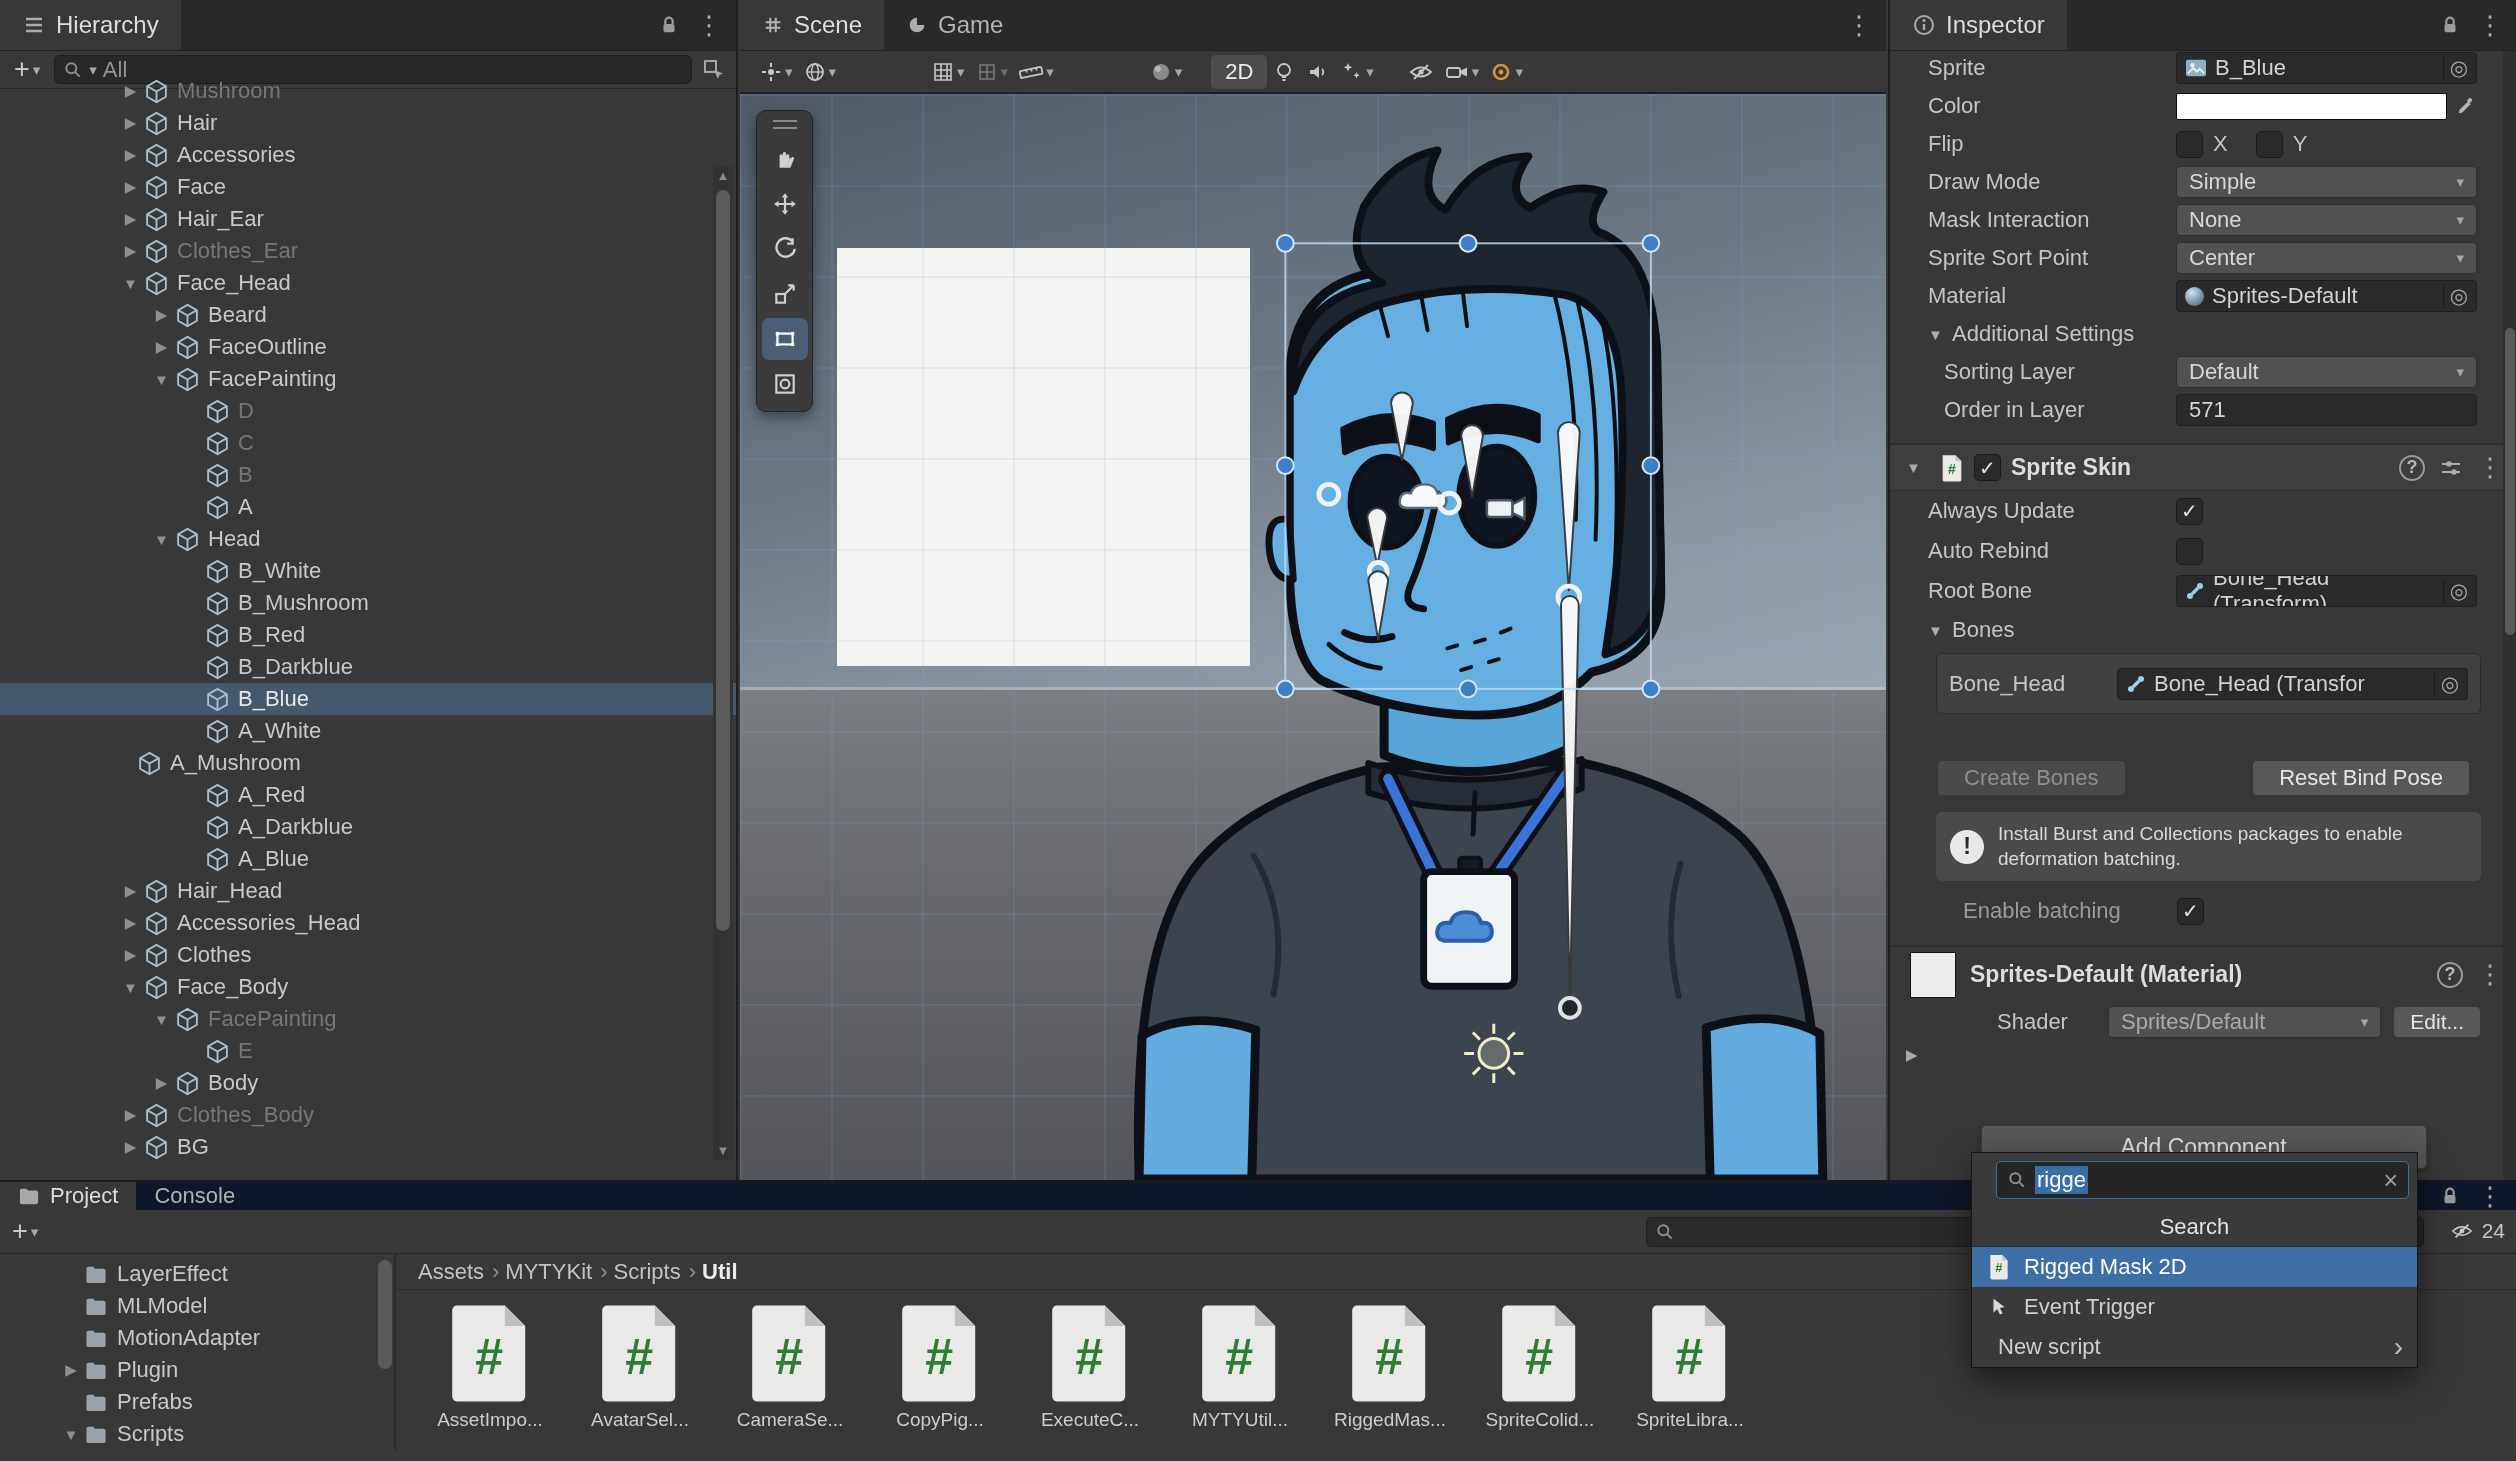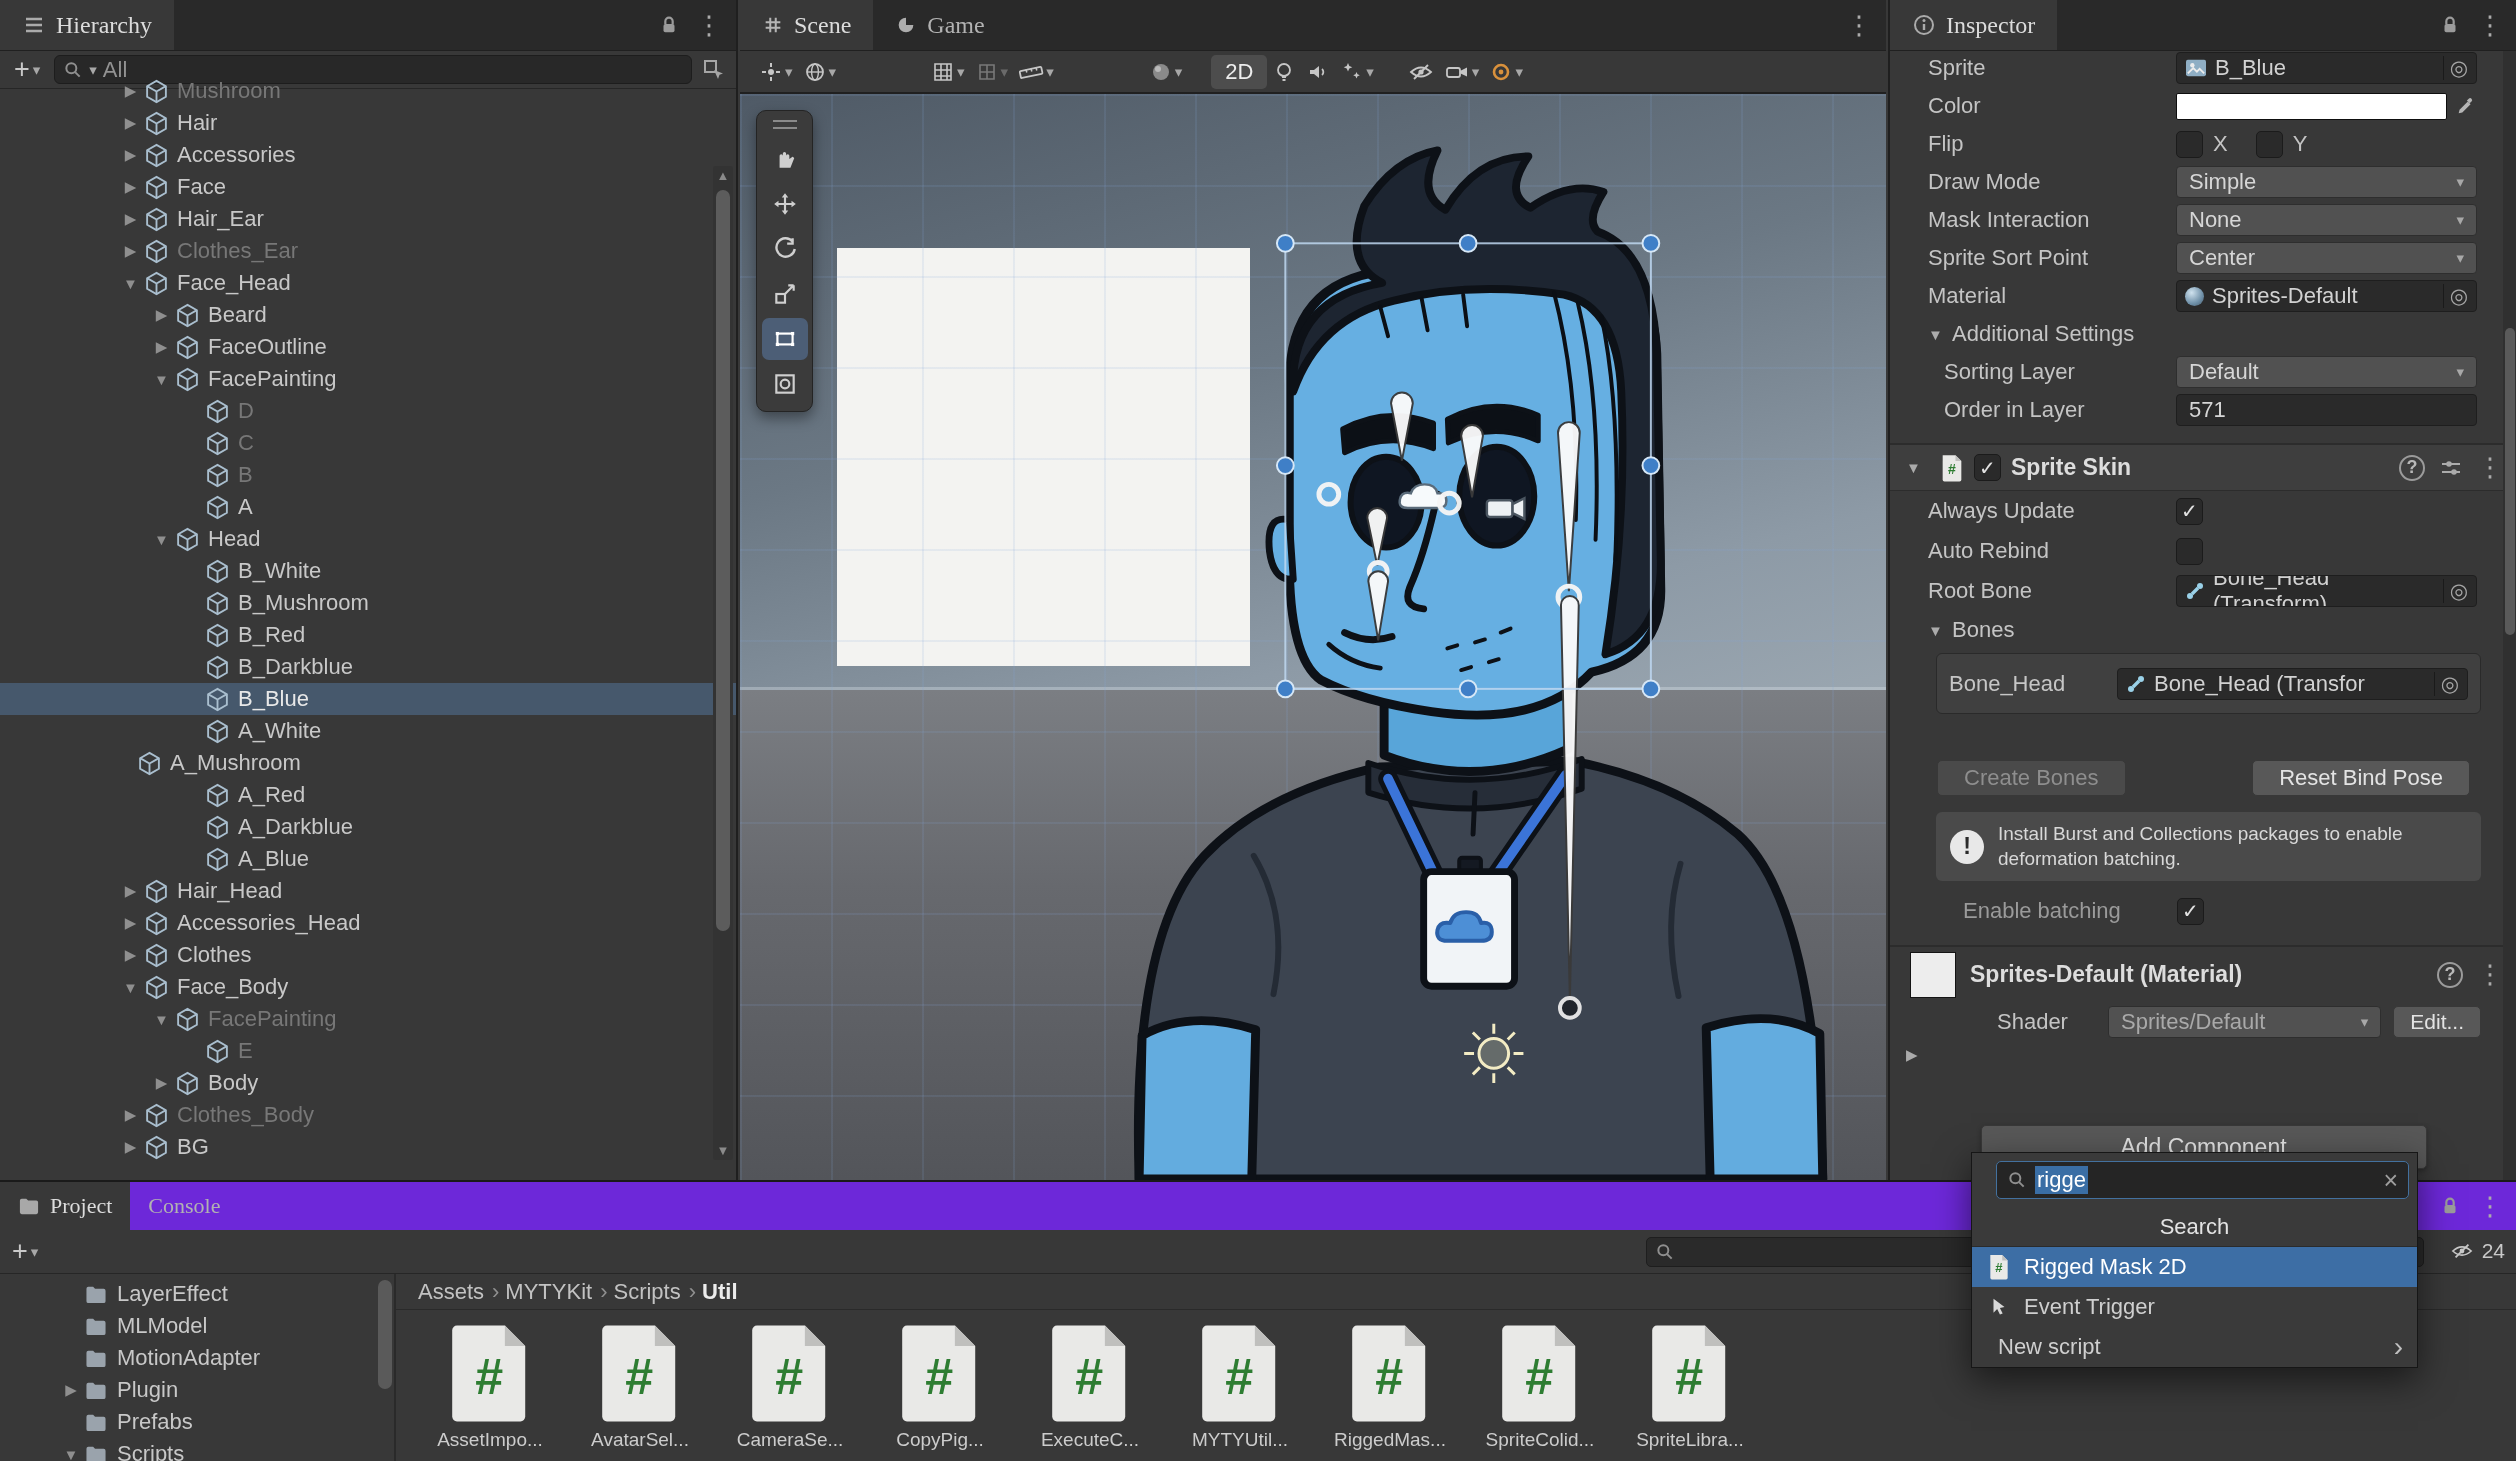--- a/index.html
+++ b/index.html
@@ -1,21 +1,21 @@
 <!DOCTYPE html>
 <html><head>
 <meta charset="utf-8">
 <style>
   *{margin:0;padding:0;box-sizing:border-box;}
   body{background:#222;font-family:"Liberation Sans",sans-serif;}
   .root{position:relative;width:2517px;height:1461px;background:#383838;color:#C9C9C9;font-size:22px;overflow:hidden;}
   svg{display:block;}
   
   .tabs{height:51px;background:#292929;display:flex;align-items:stretch;border-bottom:1px solid #202020;}
-  .tab{display:flex;align-items:center;gap:10px;padding:0 22px;color:#B2B2B2;font-size:24px;font-family:Liberation Serif, serif;}
+  .tab{display:flex;align-items:center;gap:10px;padding:0 22px;color:#B2B2B2;font-size:24px;}
   .tab.active{background:#383838;color:#DCDCDC;}
   .tab-right{margin-left:auto;display:flex;align-items:center;gap:16px;padding-right:14px;color:#A5A5A5;}
   .kebab{font-size:26px;color:#ABABAB;}
   .caret{font-size:15px;color:#A8A8A8;}
   .searchfield{flex:1;height:29px;background:#282828;border:1px solid #1D1D1D;border-radius:6px;display:flex;align-items:center;gap:6px;padding:0 8px;color:#929292;}
   .cb{width:27px;height:27px;border-radius:5px;background:#2A2A2A;border:1px solid #1B1B1B;display:flex;align-items:center;justify-content:center;color:#E2E2E2;font-size:20px;flex:none;}
   .dropdown{height:32px;background:#515151;border:1px solid #2E2E2E;border-radius:4px;display:flex;align-items:center;padding:0 12px;color:#D6D6D6;flex:1;}
   .dropdown .caret{margin-left:auto;}
   .objfield{height:32px;background:#2A2A2A;border:1px solid #1E1E1E;border-radius:4px;display:flex;align-items:center;gap:8px;padding:0 8px;color:#D2D2D2;flex:1;overflow:hidden;}
   .objpick{margin-left:auto;color:#A6A6A6;font-size:21px;padding-left:6px;border-left:1px solid #1A1A1A;flex:none;}
@@ -100,21 +100,21 @@
   .pr-row{height:40px;display:flex;align-items:center;gap:12px;padding:0 14px;color:#CFCFCF;}
   .pr-row.selected{background:#3D6EA5;color:#FFFFFF;}
   .pr-ic{width:26px;height:28px;display:none;align-items:center;justify-content:center;flex:none;}
   .pr-row.icon-script .ic-script{display:flex;}
   .pr-row.icon-event .ic-event{display:flex;}
   .pr-row.icon-none .pr-icspace{display:block;}
   .pr-icspace{display:none;width:0px;}
   .pr-chev{margin-left:auto;font-size:28px;color:#C0C0C0;}
   
   .project{position:absolute;left:0;top:1180px;width:2517px;height:281px;background:#383838;border-top:2px solid #1A1A1A;}
-  .p-tabs{height:48px;background:#6d28d9;display:flex;align-items:stretch;}
+  .p-tabs{height:28px;background:#0f172a;display:flex;align-items:stretch;}
   .p-tabs .tab{font-size:22px;padding:0 18px;}
   .p-toolbar{height:44px;border-bottom:1px solid #262626;position:relative;display:flex;align-items:center;}
   .p-search{position:absolute;left:1646px;top:7px;width:778px;height:30px;background:#2A2A2A;border:1px solid #1E1E1E;border-radius:5px;display:flex;align-items:center;gap:8px;padding:0 8px;color:#8F8F8F;}
   .hiddencount{position:absolute;right:12px;top:9px;display:flex;align-items:center;gap:7px;color:#C9C9C9;font-size:21px;}
   .p-content{display:flex;height:196px;}
   .p-tree{width:396px;flex:none;border-right:2px solid #2A2A2A;position:relative;padding-top:4px;}
   .f-row{height:32px;display:flex;align-items:center;padding-left:58px;color:#C8C8C8;}
   .f-row .arrow{width:26px;font-size:15px;color:#8F8F8F;text-align:center;flex:none;}
   .f-row .fico{margin-right:9px;flex:none;}
   .p-treescroll{position:absolute;right:2px;top:6px;width:14px;height:109px;background:#5A5A5A;border-radius:7px;}

